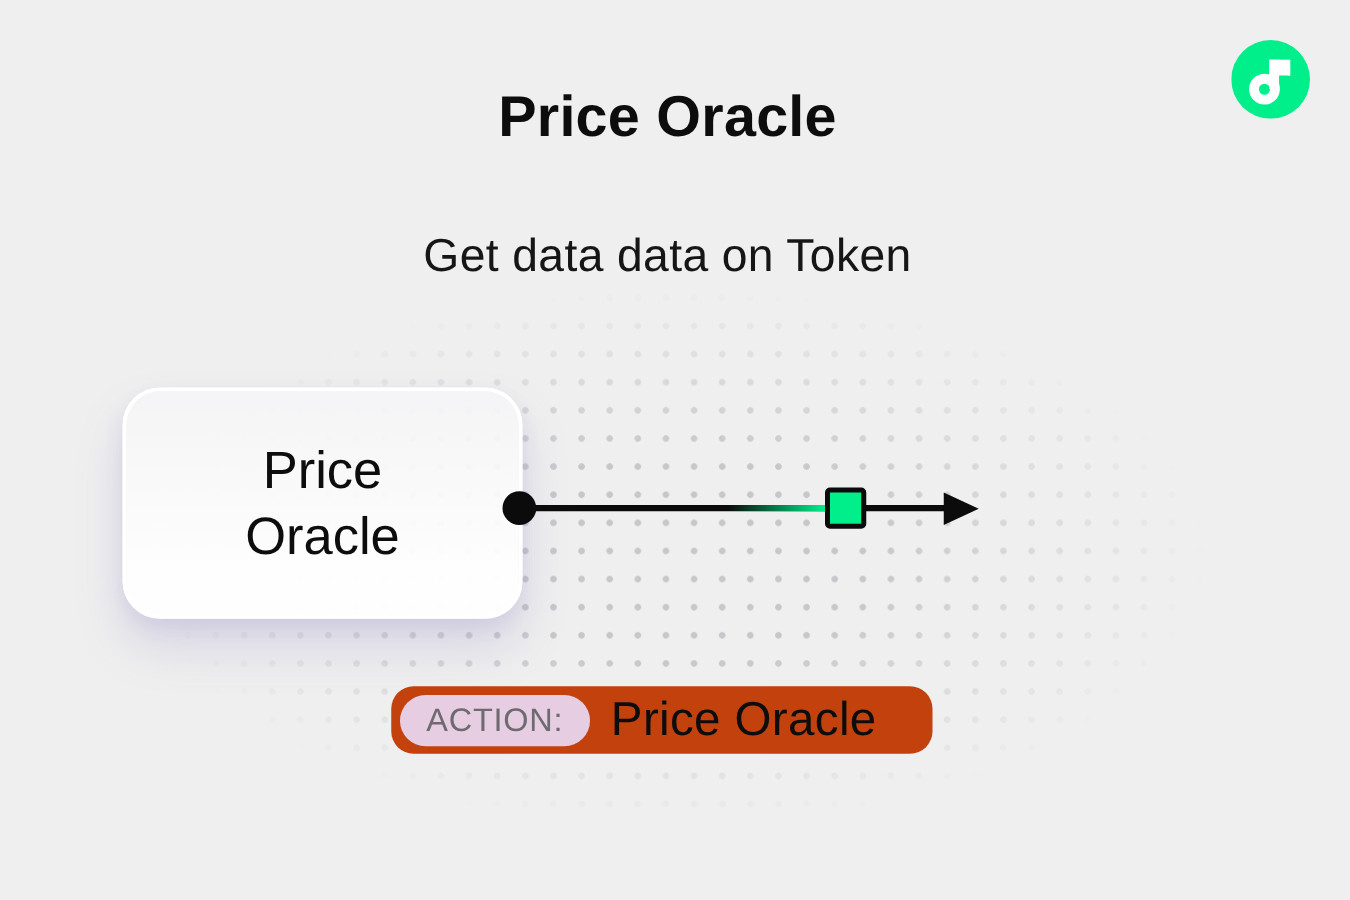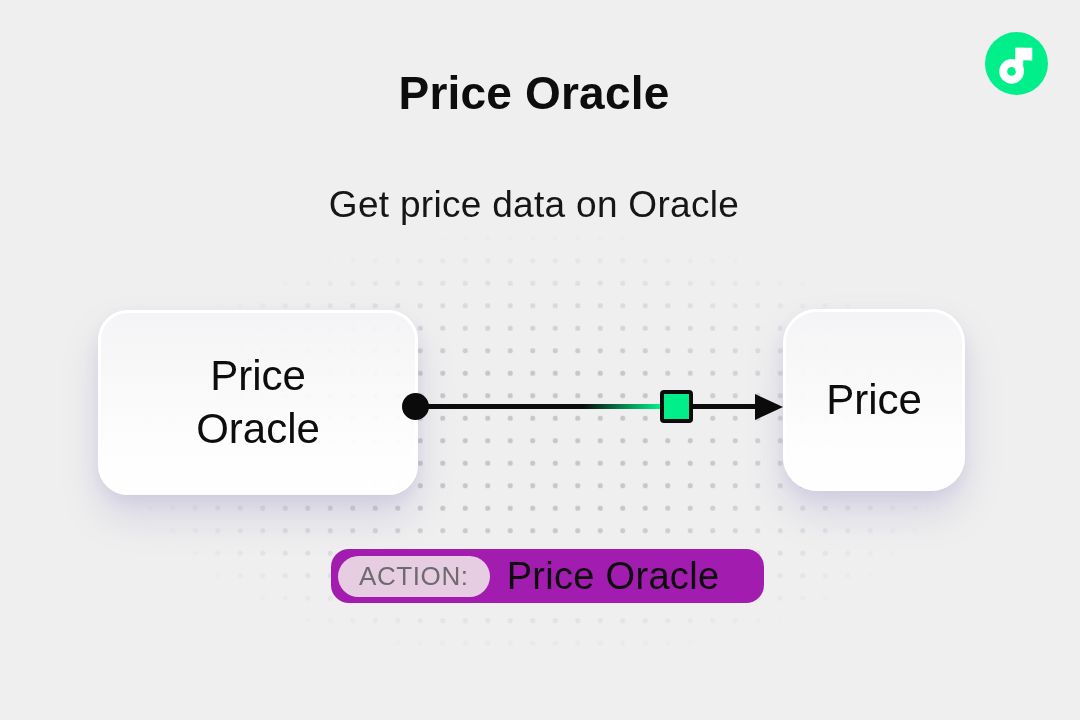--- a/index.html
+++ b/index.html
@@ -68,23 +68,23 @@
     background: #00ef8b;
   }
   .edge-arrow {
     position: absolute; left: 755px; top: 394px; width: 0; height: 0;
     border-top: 13px solid transparent; border-bottom: 13px solid transparent;
     border-left: 28px solid #0b0b0b;
   }
 
   
   .badge {
-    position: absolute; left: 331px; top: 549px; width: 433px; height: 54px;
+    position: absolute; left: 313px; top: 549px; width: 433px; height: 54px;
     box-sizing: border-box; border-radius: 18px;
-    background: #a21caf;
+    background: #c2410c;
     display: flex; align-items: center; padding-left: 7px;
   }
   .badge-pill {
     height: 41px; padding: 0 21px; border-radius: 21px;
     background: #e7cde1;
     display: flex; align-items: center;
     font-size: 26px; font-weight: 500; letter-spacing: 0.6px;
     color: #6d6a70;
   }
   .badge-label {
@@ -95,41 +95,38 @@
 </style>
 </head>
 <body>
 
 <div class="stage">
 
   <div class="dots"></div>
 
   <h1 class="title">Price Oracle</h1>
 
-  <div class="subtitle">Get price data on Oracle</div>
+  <div class="subtitle">Get data data on Token</div>
 
   <div class="logo">
     <svg viewBox="0 0 64 64" width="63" height="63" aria-hidden="true">
       <circle cx="32" cy="32" r="32" fill="#00ef8b"></circle>
       <g fill="#ffffff">
         <rect x="31" y="16" width="17" height="13"></rect>
         <rect x="31" y="16" width="8" height="24"></rect>
         <circle cx="27" cy="40" r="8.5" fill="none" stroke="#ffffff" stroke-width="8"></circle>
       </g>
       <rect x="39" y="29" width="6.5" height="6.5" fill="#00ef8b"></rect>
     </svg>
   </div>
 
   <div class="card card-left">
     <span class="card-label">Price Oracle</span>
   </div>
 
-  <div class="card card-right">
-    <span class="card-label">Price</span>
-  </div>
 
   <div class="edge-line"></div>
   <div class="edge-green"></div>
   <div class="edge-dot"></div>
   <div class="edge-square"></div>
   <div class="edge-arrow"></div>
 
   <div class="badge">
     <span class="badge-pill">ACTION:</span>
     <span class="badge-label">Price Oracle</span>

